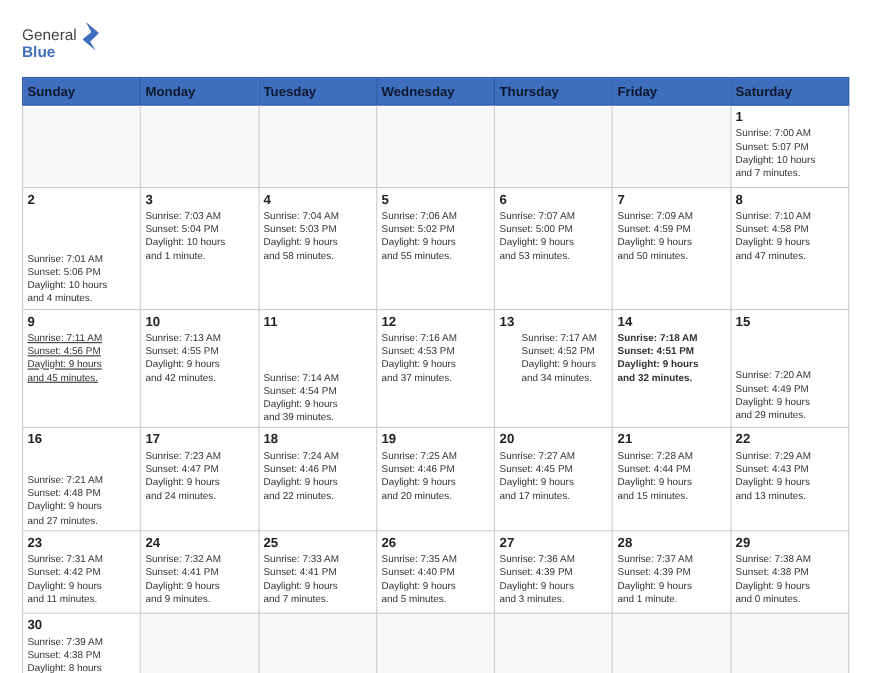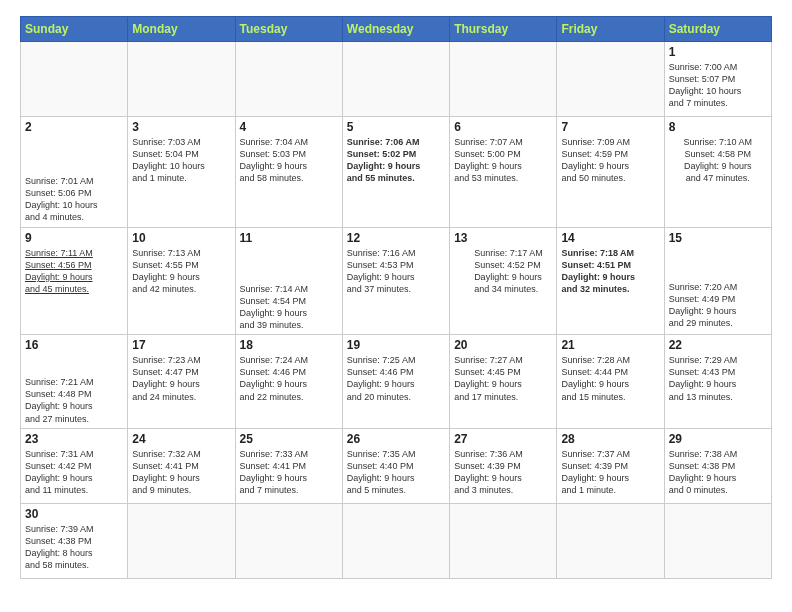--- a/index.html
+++ b/index.html
@@ -41,21 +41,21 @@
       color: #555;
       margin-top: 2px;
     }
     .calendar {
       width: 100%;
       border-collapse: collapse;
       border: 1px solid #ccc;
     }
     .calendar th {
       background: #3d6fbe;
-      color: #bef264;
+      color: #0f172a;
       font-size: 12px;
       font-weight: bold;
       padding: 5px 4px;
       text-align: left;
       border: 1px solid #2d5aab;
     }
     .calendar td {
       width: calc(100% / 7);
       vertical-align: top;
       border: 1px solid #ccc;
@@ -78,20 +78,33 @@
       line-height: 1.35;
     }
     .empty-cell {
       background: #f9f9f9;
     }
   </style>
 </head>
 <body>
 
 <div class="page">
+  <div class="header">
+    <div class="logo">
+  <svg width="70" height="44" viewBox="0 0 70 44">
+    <text x="0" y="20" font-size="14" font-family="Arial, sans-serif" fill="#444">General</text>
+    <text x="0" y="36" font-size="14" font-family="Arial, sans-serif" fill="#3d6fbe" font-weight="bold">Blue</text>
+    <polygon points="58,4 70,14 62,22 67,30 55,20 63,13" fill="#3d6fbe"></polygon>
+  </svg>
+</div>
+    <div class="title-block">
+      <div class="month-title"></div>
+      <div class="subtitle"></div>
+    </div>
+  </div>
 
   <table class="calendar">
     <thead>
       <tr>
       <th>Sunday</th>
           <th>Monday</th>
           <th>Tuesday</th>
           <th>Wednesday</th>
           <th>Thursday</th>
           <th>Friday</th>
@@ -152,21 +165,21 @@
               <div class="day-number">4</div>
               <div class="day-info" style="white-space: pre-line;">Sunrise: 7:04 AM
 Sunset: 5:03 PM
 Daylight: 9 hours
 and 58 minutes.</div>
             </div>
           </td>
           <td>
             <div class="cell-inner">
               <div class="day-number">5</div>
-              <div class="day-info" style="white-space: pre-line; font-weight: bold;">Sunrise: 7:06 AM
+              <div class="day-info" style="white-space: pre-line;">Sunrise: 7:06 AM
 Sunset: 5:02 PM
 Daylight: 9 hours
 and 55 minutes.</div>
             </div>
           </td>
           <td>
             <div class="cell-inner">
               <div class="day-number">6</div>
               <div class="day-info" style="white-space: pre-line;">Sunrise: 7:07 AM
 Sunset: 5:00 PM
@@ -179,21 +192,21 @@
               <div class="day-number">7</div>
               <div class="day-info" style="white-space: pre-line;">Sunrise: 7:09 AM
 Sunset: 4:59 PM
 Daylight: 9 hours
 and 50 minutes.</div>
             </div>
           </td>
           <td>
             <div class="cell-inner">
               <div class="day-number">8</div>
-              <div class="day-info" style="white-space: pre-line; text-align: center;">Sunrise: 7:10 AM
+              <div class="day-info" style="white-space: pre-line;">Sunrise: 7:10 AM
 Sunset: 4:58 PM
 Daylight: 9 hours
 and 47 minutes.</div>
             </div>
           </td>
         </tr>
         <tr>
           <td>
             <div class="cell-inner">
               <div class="day-number">9</div>

